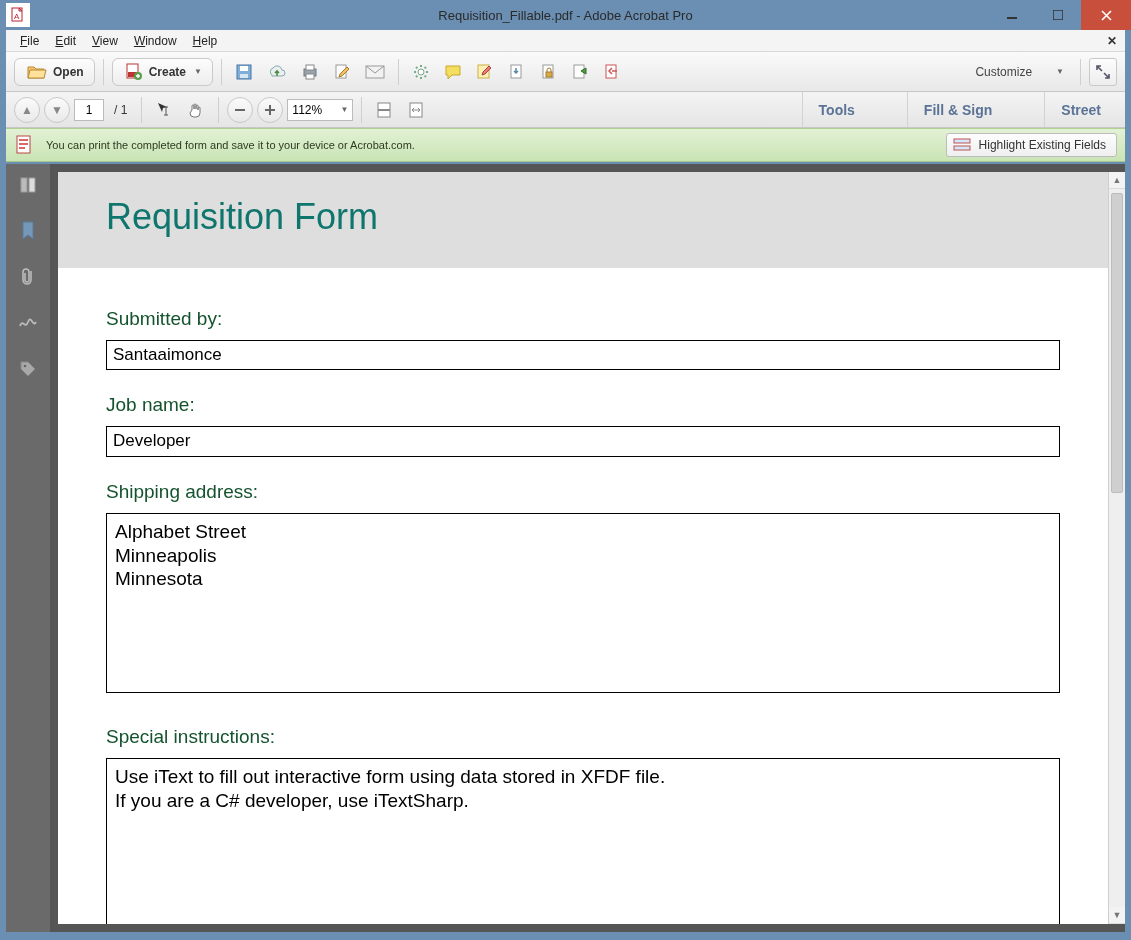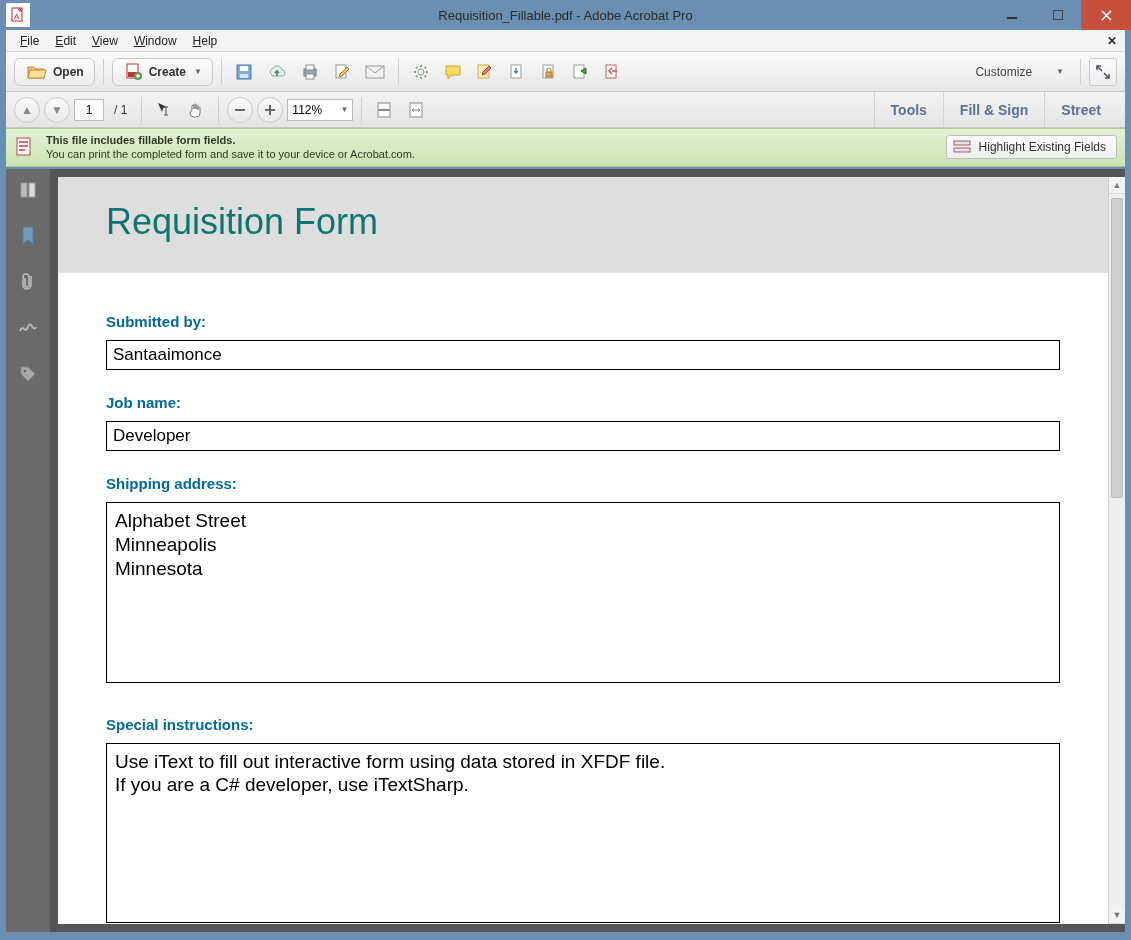--- a/index.html
+++ b/index.html
@@ -80,21 +80,21 @@
     display:flex; align-items:center; justify-content:center; color:#888;
   }
   .page-input {
     width:30px; height:22px; text-align:center; border:1px solid #bbb; font-size:12px;
   }
   .page-of { padding:0 6px; color:#333;}
   .zoom-box {
     height:22px; border:1px solid #bbb; background:#fff; display:flex; align-items:center;
     padding:0 4px; gap:6px; font-size:12px; width:66px; justify-content:space-between;
   }
-  .right-actions{ margin-left:auto; display:flex; align-items:stretch; height:100%; }
+  .right-actions{ margin-left:auto; display:flex; align-items:stretch; height:100%;gap:36px; }
   .right-action {
     padding:0 16px; display:flex; align-items:center; font-weight:bold; color:#5a7396;
     border-left:1px solid #d2d2d2; font-size:14px;
   }
   
   .msgbar {
     min-height:34px; display:flex; align-items:center;
     background: linear-gradient(#e3f1d5,#c9e4b4);
     border-top:1px solid #b0d092; border-bottom:1px solid #a6c98a;
     padding:4px 8px; gap:10px;
@@ -125,21 +125,21 @@
     box-shadow:0 0 0 1px #333;
   }
   .page-header {
     background:#dedede; padding:24px 48px 30px 48px;
   }
   .page-title {
     font-family: Arial, Helvetica, sans-serif;
     font-size:36px; color:#0f766e;
   }
   .page-body { padding:30px 48px 40px 48px; font-family: Arial, Helvetica, sans-serif; }
-  .form-label { font-size:15px; color:#0369a1; margin-bottom:10px; margin-top:10px;font-weight:bold;}
+  .form-label { font-size:19px; color:#14532d; margin-bottom:10px; margin-top:10px;}
   .form-input {
     width:100%; border:1.5px solid #000; padding:4px 6px; font-size:17px;
     font-family: Arial, Helvetica, sans-serif; margin-bottom:14px; line-height:1.2;
   }
   .form-textarea {
     width:100%; border:1.5px solid #000; padding:6px 8px; font-size:19px;
     font-family: Arial, Helvetica, sans-serif; margin-bottom:20px; resize:none;
     line-height:1.25; white-space:pre-wrap;
   }
   .scrollbar {
@@ -413,21 +413,20 @@
 <div class="msgbar">
   <span>
           <svg width="22" height="22" viewBox="0 0 22 22">
             <rect x="3" y="2" width="13" height="17" fill="#fff" stroke="#b44"></rect>
             <rect x="5" y="5" width="9" height="2" fill="#d66"></rect>
             <rect x="5" y="9" width="9" height="2" fill="#d66"></rect>
             <rect x="5" y="13" width="6" height="2" fill="#d66"></rect>
           </svg>
         </span>
   <div class="txt">
-    <div><b>This file includes fillable form fields.</b></div>
     <div>You can print the completed form and save it to your device or Acrobat.com.</div>
   </div>
   <div class="highlight-btn">
     <span>
             <svg width="18" height="14" viewBox="0 0 18 14">
               <rect x="1" y="1" width="16" height="4" fill="#d8e6fb" stroke="#b55"></rect>
               <rect x="1" y="8" width="16" height="4" fill="#d8e6fb" stroke="#b55"></rect>
             </svg>
           </span>
     <span>Highlight Existing Fields</span>

